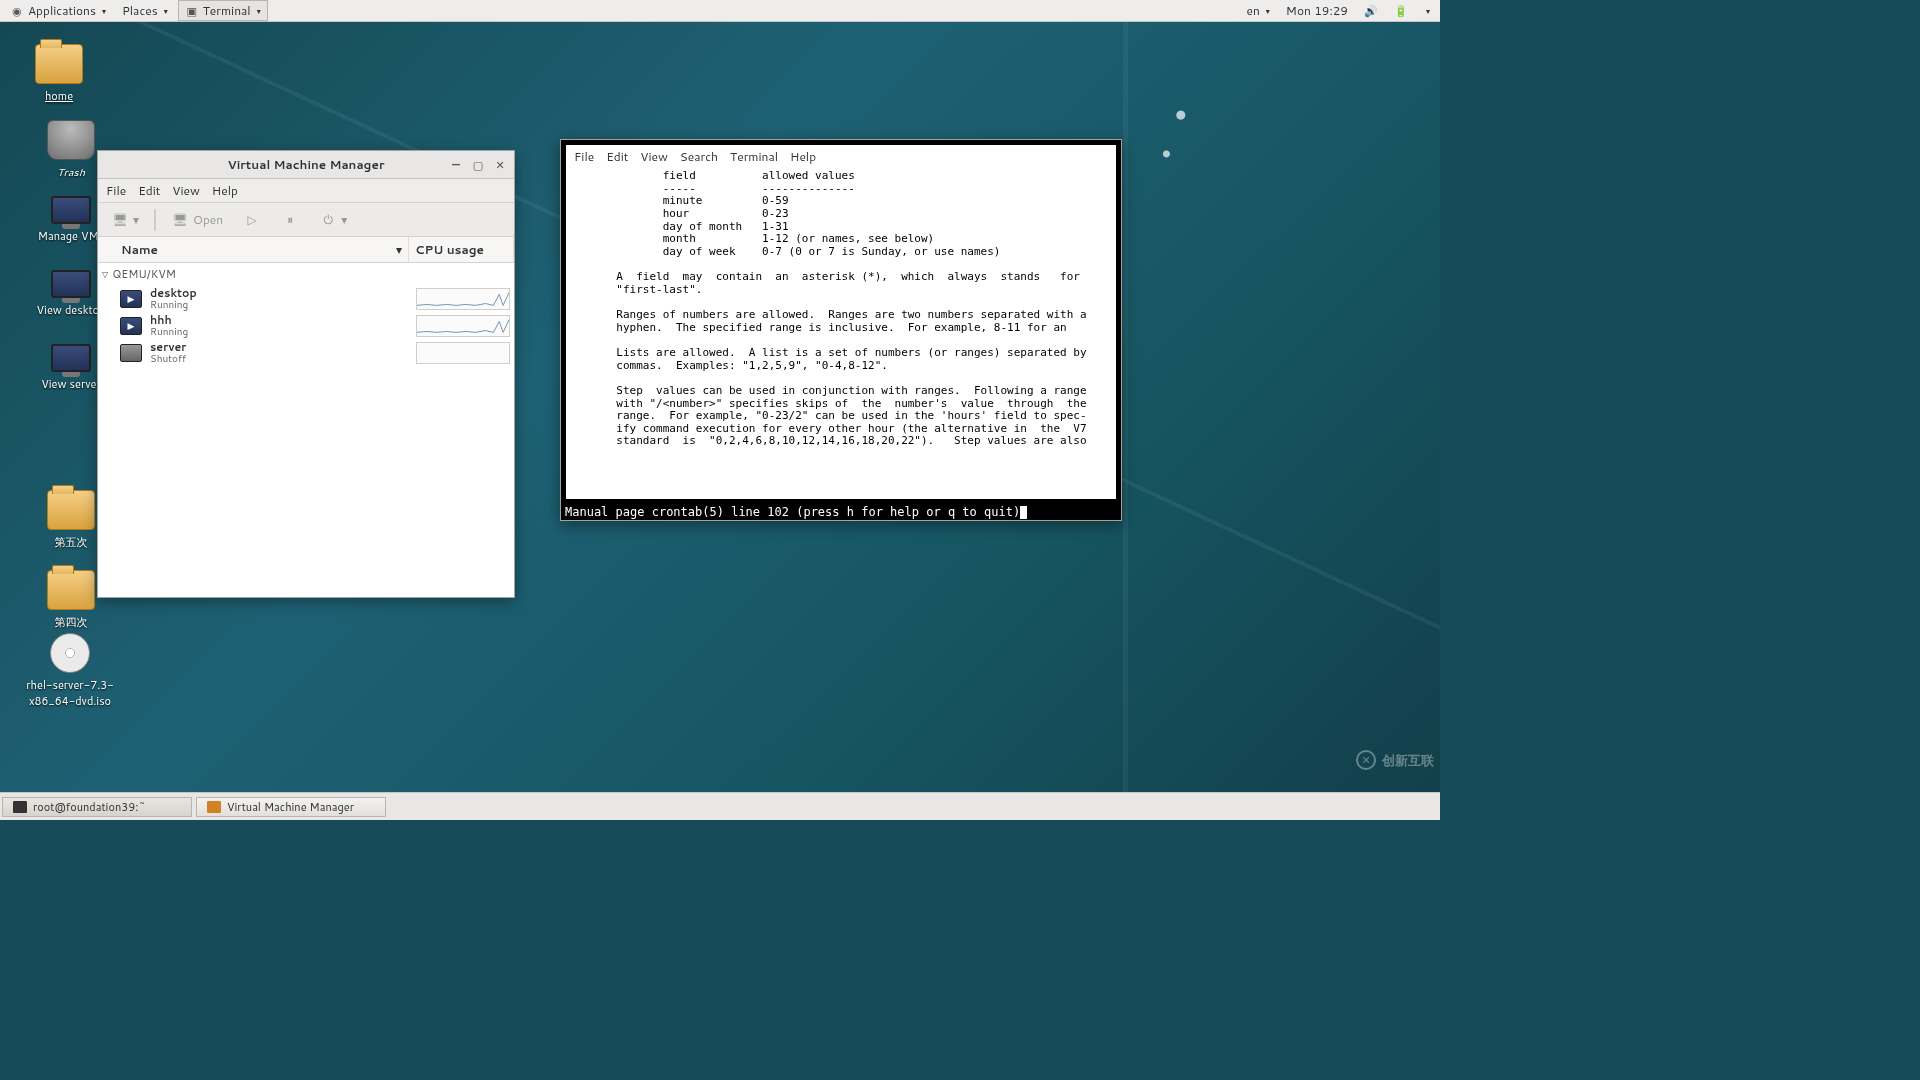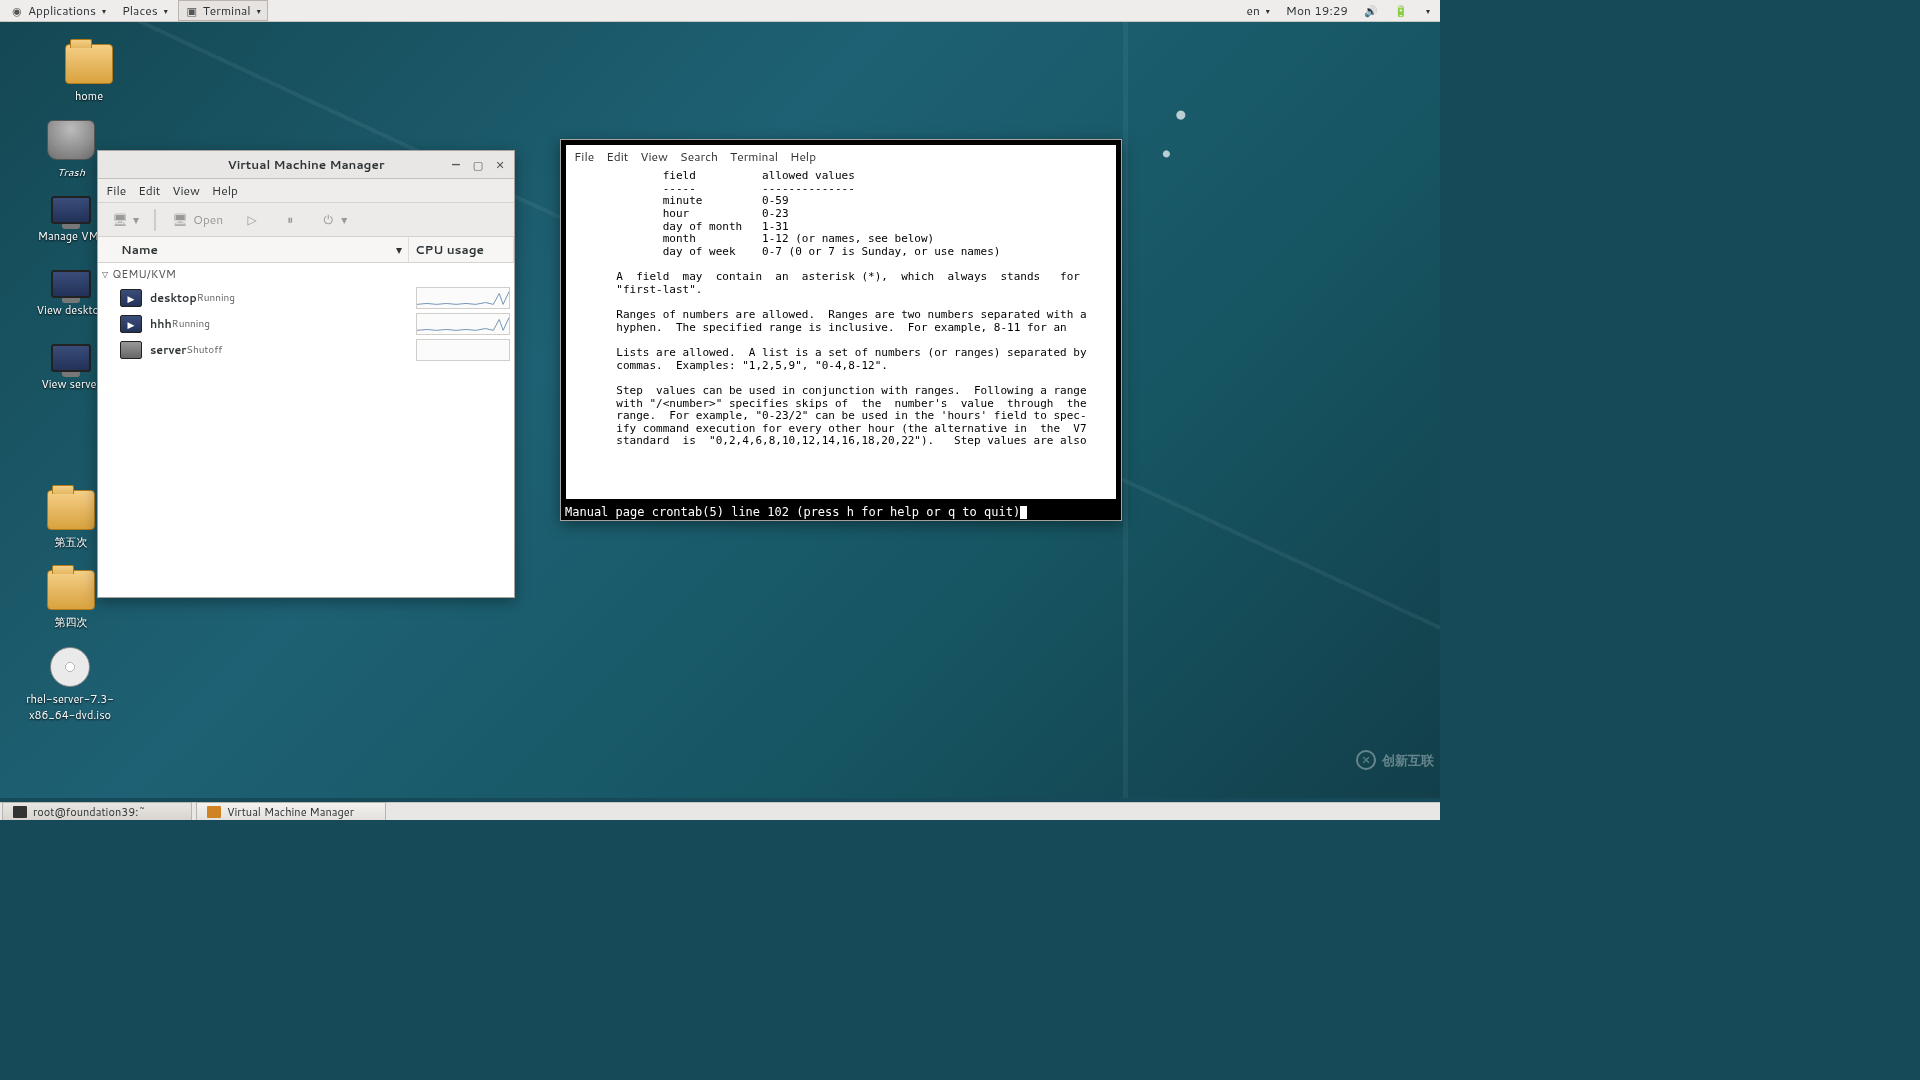--- a/index.html
+++ b/index.html
@@ -74,42 +74,42 @@
 .vmm-headers { display:flex; align-items:center; font-size:12px; font-weight:600; border-bottom:1px solid #d5d2cf; background:#f7f6f5;padding-left:17px; }
 .vmm-headers .col { padding:4px 6px; border-right:1px solid #e1ddd9; }
 .col.name { flex: 1; display:flex; justify-content:space-between; align-items:center; }
 .col.cpu { width: 105px; }
 .vmm-body { flex:1; background:#fff; overflow:auto; }
 .group-row { display:flex; align-items:center; gap:4px; padding:3px 4px; background:#fff; color:#555; font-size:11px; }
 .group-row .tri { font-size:8px; }
 .vm-row { display:flex; align-items:center; padding:2px 4px 2px 22px; gap:8px; }
 .vm-row .thumb { width:22px; height:18px; background:linear-gradient(#3a4d7a,#223258); border:1px solid #222; border-radius:2px; display:flex; align-items:center; justify-content:center; color:#fff; font-size:9px;}
 .vm-row.off .thumb { background:linear-gradient(#999,#666); }
-.vm-row .info { flex:1; display:flex; flex-direction:row; line-height:1.1; }
+.vm-row .info { flex:1; display:flex; flex-direction:column; line-height:1.1; }
 .vm-row .info .n { font-weight:700; font-size:11px; }
 .vm-row .info .s { font-size:10px; color:#666; }
 .vm-row .spark { width:94px; height:22px; border:1px solid #d1cdc8; background:#fbfbfb; position:relative; overflow:hidden; }
 .vm-row .spark svg { width:100%; height:100%; }
 
 
 .term-window {
   position: absolute; left: 560px; top: 117px; width: 562px; height: 382px;
   background: #000; border: 1px solid #a7a29d; box-shadow: 0 4px 14px rgba(0,0,0,0.4);
   display:flex; flex-direction:column;
 }
 .term-inner-border { border: 5px solid #000; flex:1; display:flex; flex-direction:column; background:#fff; }
 .term-menu { display:flex; gap:12px; padding:3px 8px; background:#fff; color:#333; font-size:12px; }
 .term-menu span{ cursor:pointer; }
 .term-content { flex:1; background:#fff; color:#000; font-family: "DejaVu Sans Mono","Liberation Mono",monospace; font-size:11px; line-height:1.15; white-space:pre; padding:2px 4px; overflow:hidden; }
 .term-status { background:#000; color:#fff; font-family:"DejaVu Sans Mono",monospace; font-size:12px; padding:1px 4px; }
 .term-status .cur { display:inline-block; width:7px; height:13px; background:#fff; vertical-align:bottom; }
 
 
 .bottom-panel {
-  position:absolute; left:0; right:0; bottom:0; height:18px;
+  position:absolute; left:0; right:0; bottom:0; height:28px;
   background:#e9e7e5; border-top:1px solid #c8c5c2;
   display:flex; align-items:center; gap:4px; padding:0 2px;
   color:#2e3436;
 }
 .task-btn { display:flex; align-items:center; gap:6px; height:20px; padding:0 10px; border:1px solid #b8b5b1; background:linear-gradient(#f4f2f0,#e3e0dc); font-size:11px; cursor:pointer; min-width:190px; }
 .task-btn.active { background:linear-gradient(#e9e6e2,#d7d3cd); }
 .task-btn .ti { width:14px; height:12px; background:#333; border-radius:1px; }
 
 
 .watermark { position:absolute; right:6px; bottom:28px; color:#fff; opacity:.35; font-size:13px; font-weight:600; display:flex; align-items:center; gap:6px;}
@@ -147,21 +147,21 @@
   <div class="panel-item">
       <span class="tray-icon">🔋</span>
     </div>
   <div class="panel-item">
       <span class="arrow-down">▾</span>
     </div>
 </div>
 
 <div class="desktop">
 
-  <div class="di" style="left:44px; top:22px;">
+  <div class="di" style="left:14px; top:22px;text-decoration:underline;">
     <div class="ico folder"></div>
     <span>home</span>
   </div>
   <div class="di" style="left:26px; top:98px;font-style:italic;">
     <div class="ico trash"></div>
     <span>Trash</span>
   </div>
   <div class="di" style="left:26px; top:174px;">
     <div class="ico screen small-screen"></div>
     <span>Manage VMs</span>
@@ -175,21 +175,21 @@
     <span>View server</span>
   </div>
   <div class="di" style="left:26px; top:468px;">
     <div class="ico folder"></div>
     <span>第五次</span>
   </div>
   <div class="di" style="left:26px; top:548px;">
     <div class="ico folder"></div>
     <span>第四次</span>
   </div>
-  <div class="di" style="left:14px; top:625px; width:112px;">
+  <div class="di" style="left:14px; top:611px; width:112px;">
     <div class="ico cd"></div>
     <span>rhel-server-7.3-x86_64-dvd.iso</span>
   </div>
 
   <div class="vmm-window">
     <div class="vmm-titlebar">
       <span>Virtual Machine Manager</span>
       <div class="win-btns">
         <div class="win-btn">—</div>
         <div class="win-btn">▢</div>

